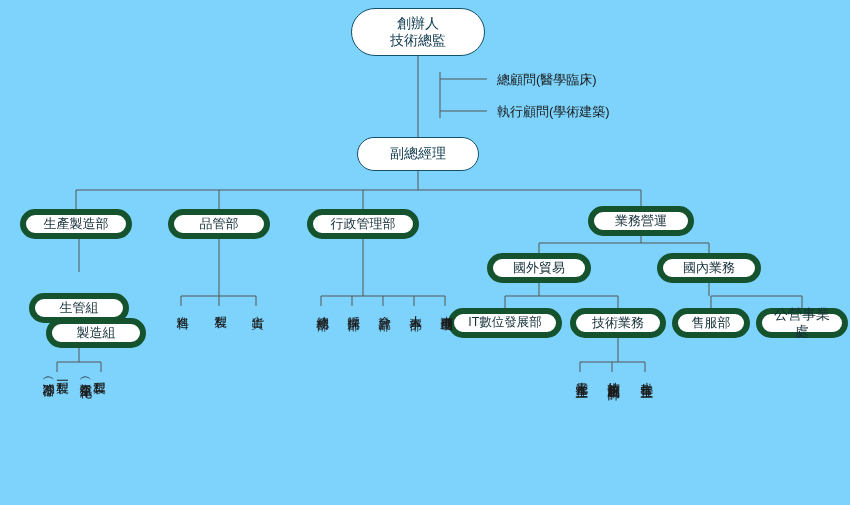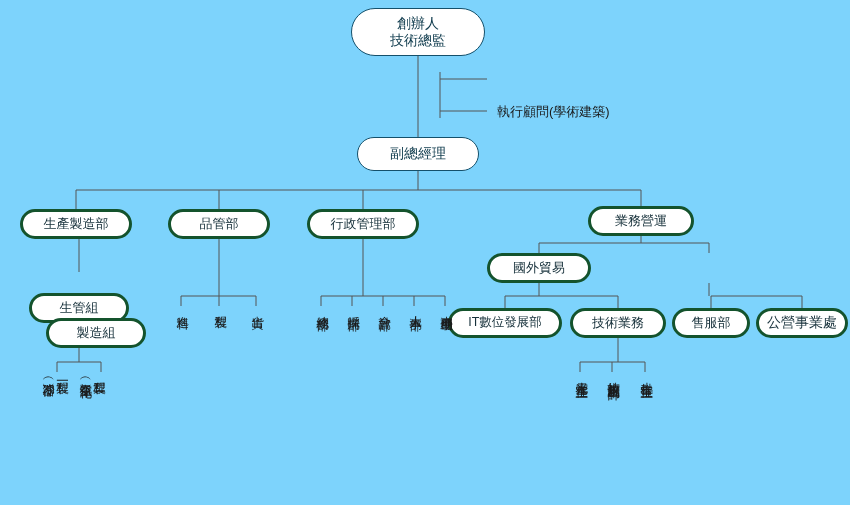--- a/index.html
+++ b/index.html
@@ -22,21 +22,21 @@
     position: absolute;
     left: 0;
     top: 0;
     width: 850px;
     height: 505px;
     pointer-events: none;
   }
   .node {
     position: absolute;
     box-sizing: border-box;
-    border: 3px solid #14532d;
+    border: 6px solid #14532d;
     border-radius: 999px;
     background: #ffffff;
     color: #16303a;
     display: flex;
     align-items: center;
     justify-content: center;
     text-align: center;
     line-height: 1.22;
     font-size: 13px;
     white-space: pre-line;
@@ -134,39 +134,41 @@
       <line x1="580" y1="362" x2="645" y2="362"></line>
       <line x1="580" y1="362" x2="580" y2="372"></line>
       <line x1="612" y1="362" x2="612" y2="372"></line>
       <line x1="645" y1="362" x2="645" y2="372"></line>
     </g>
   </svg>
 
   <div class="node root" style="left:351px; top:8px; width:134px; height:48px;">創辦人
 技術總監</div>
 
+  <div class="label-plain" style="left:497px; top:71px;">總顧問(醫學臨床)</div>
 
   <div class="label-plain" style="left:497px; top:103px;">執行顧問(學術建築)</div>
 
   <div class="node vp" style="left:357px; top:137px; width:122px; height:34px;">副總經理</div>
 
   <div class="node" style="left:20px; top:209px; width:112px; height:30px;">生產製造部</div>
 
   <div class="node" style="left:168px; top:209px; width:102px; height:30px;">品管部</div>
 
   <div class="node" style="left:307px; top:209px; width:112px; height:30px;">行政管理部</div>
 
   <div class="node" style="left:588px; top:206px; width:106px; height:30px;">業務營運</div>
 
   <div class="node" style="left:29px; top:272px; width:100px; height:30px;margin-top:21px;">生管組</div>
 
   <div class="node" style="left:46px; top:318px; width:100px; height:30px;font-family:Liberation Serif, serif;">製造組</div>
 
   <div class="node" style="left:487px; top:253px; width:104px; height:30px;">國外貿易</div>
 
+  <div class="node" style="left:657px; top:253px; width:104px; height:30px;">國內業務</div>
 
   <div class="node" style="left:448px; top:308px; width:114px; height:30px; font-size:12.5px;">IT數位發展部</div>
 
   <div class="node" style="left:570px; top:308px; width:96px; height:30px;">技術業務</div>
 
   <div class="node" style="left:672px; top:308px; width:78px; height:30px;">售服部</div>
 
   <div class="node" style="left:756px; top:308px; width:92px; height:30px; font-size:14px;">公營事業處</div>
 
   <div class="vlabel" style="left:41px; top:372px;">製程一

